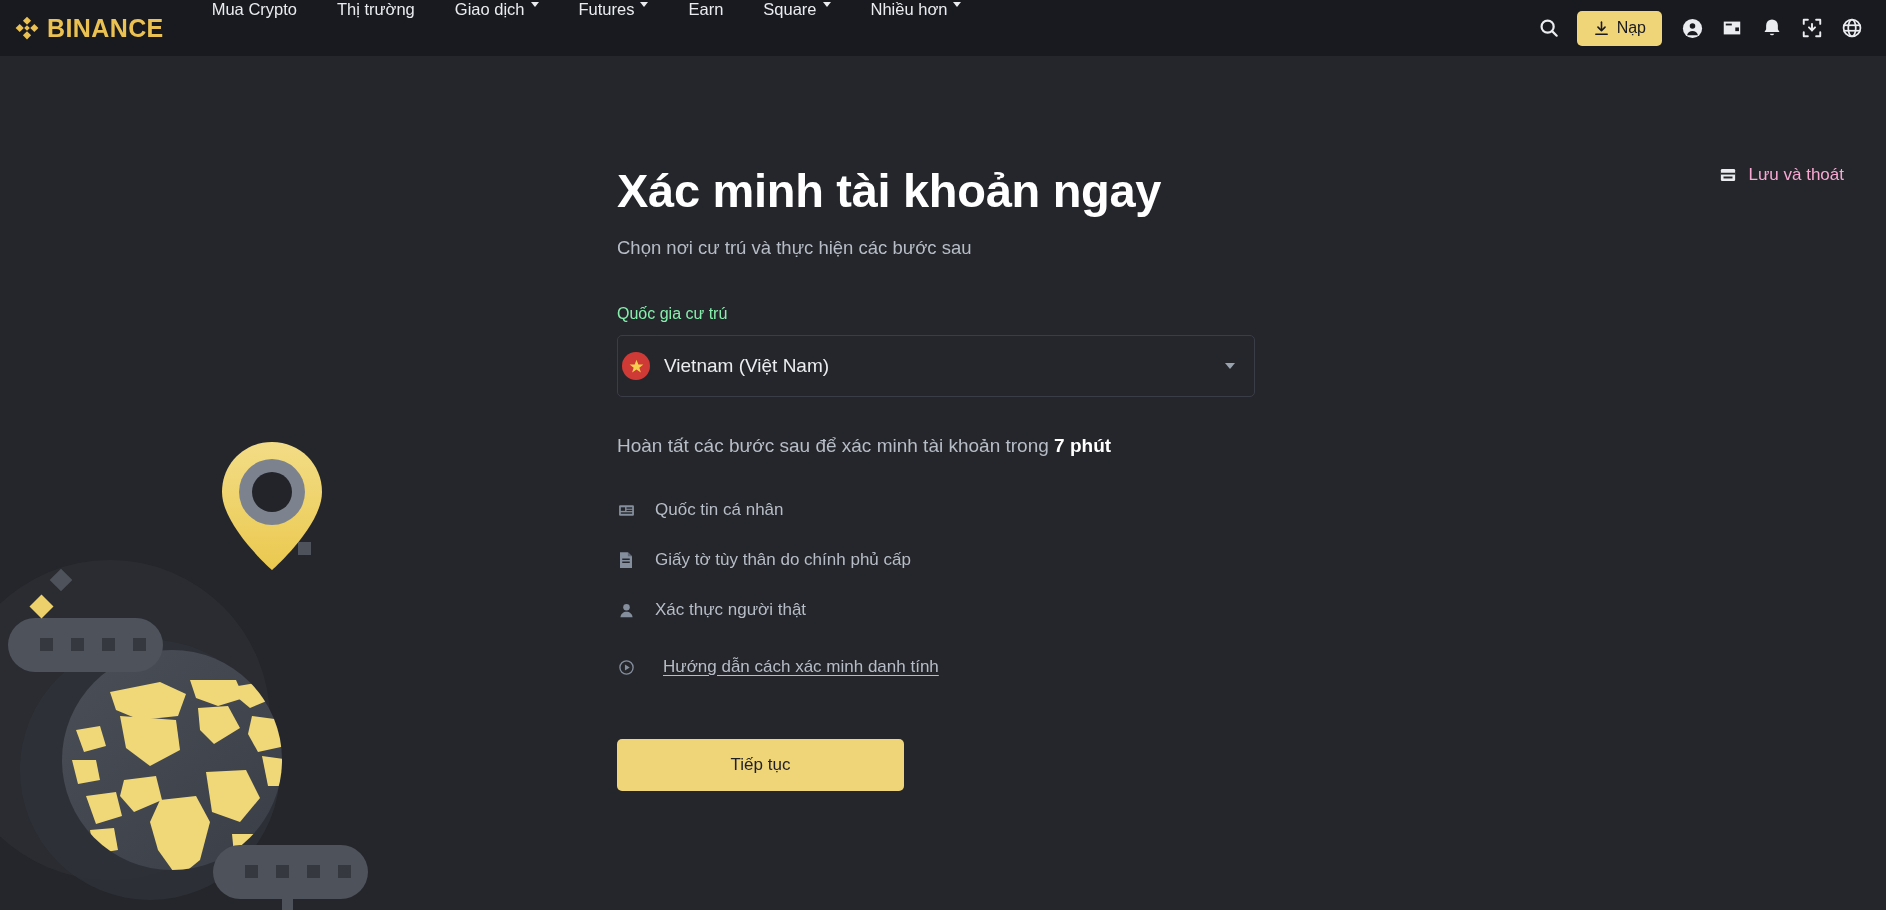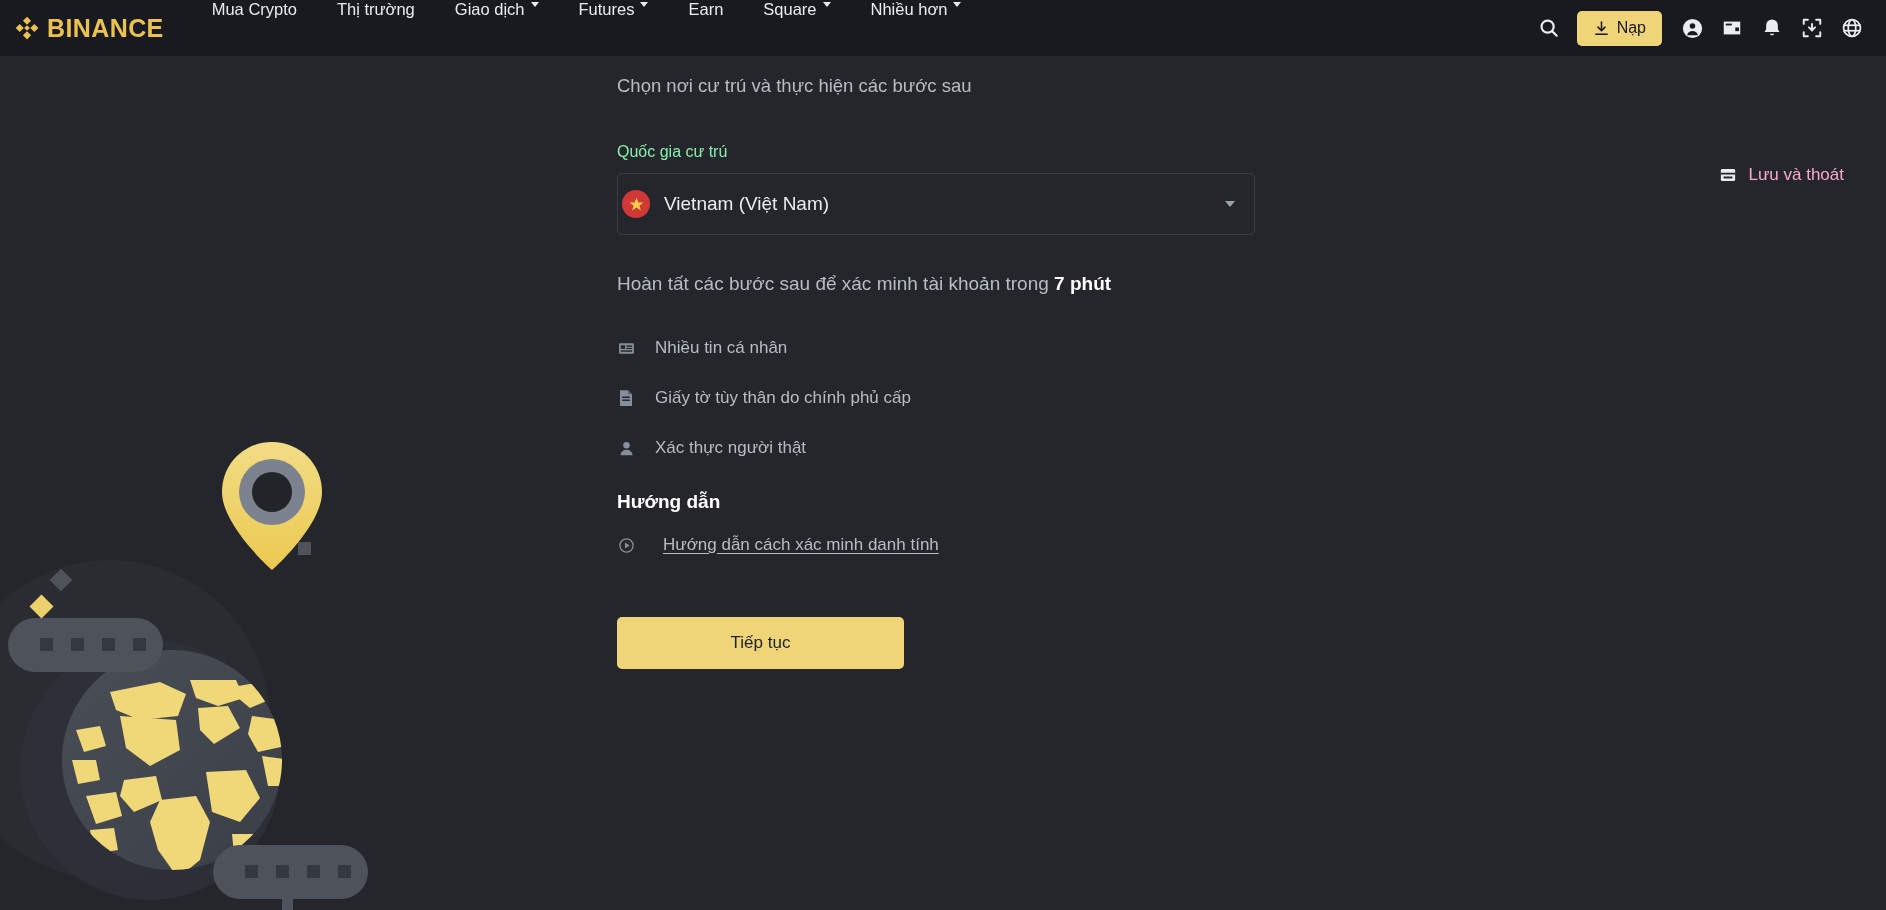--- a/index.html
+++ b/index.html
@@ -317,20 +317,21 @@
   <svg width="18" height="18" viewBox="0 0 24 24" fill="#EAECEF">
     <rect x="2.5" y="4" width="19" height="16" rx="1.8"></rect>
     <rect x="2.5" y="9" width="19" height="2.4" fill="#24262B"></rect>
     <rect x="6" y="14" width="12" height="2.6" fill="#24262B"></rect>
   </svg>
   <span>Lưu và thoát</span>
 </div>
 
 <div class="content">
 
+  <h1 class="page-title">Xác minh tài khoản ngay</h1>
   <div class="page-sub">Chọn nơi cư trú và thực hiện các bước sau</div>
 
   <div class="field-label">Quốc gia cư trú</div>
 
   <div class="select-box">
     <span class="flag">
       <svg width="17" height="17" viewBox="0 0 24 24" fill="#F5D04E">
         <polygon points="12,2.6 14.6,9.3 21.7,9.3 16,13.6 18.2,20.6 12,16.3 5.8,20.6 8,13.6 2.3,9.3 9.4,9.3"></polygon>
       </svg>
     </span>
@@ -347,21 +348,21 @@
     <div class="step">
       <span class="step-ico">
         <svg width="17" height="17" viewBox="0 0 24 24" fill="#848E9C">
           <rect x="1.5" y="4.5" width="21" height="15" rx="1.6"></rect>
           <rect x="4" y="7.5" width="6" height="5" fill="#24262B"></rect>
           <rect x="12" y="7.5" width="8" height="2" fill="#24262B"></rect>
           <rect x="12" y="11" width="8" height="1.8" fill="#24262B"></rect>
           <rect x="4" y="14.6" width="16" height="2" fill="#24262B"></rect>
         </svg>
       </span>
-      <span>Nhiều tin cá nhân</span>
+      <span>Quốc tin cá nhân</span>
     </div>
 
     <div class="step">
       <span class="step-ico">
         <svg width="16" height="18" viewBox="0 0 20 24" fill="#848E9C">
           <path d="M2 1.5h10.5L18 7v15.5H2z"></path>
           <polygon points="12.5,1.5 18,7 12.5,7" fill="#5E6673"></polygon>
           <rect x="5" y="10" width="10" height="2" fill="#24262B"></rect>
           <rect x="5" y="14" width="10" height="2" fill="#24262B"></rect>
         </svg>
@@ -374,21 +375,20 @@
         <svg width="17" height="17" viewBox="0 0 24 24" fill="#848E9C">
           <circle cx="12" cy="7.4" r="4.6"></circle>
           <path d="M3.4 21.5c0.6-5 4.3-7.7 8.6-7.7s8 2.7 8.6 7.7z"></path>
         </svg>
       </span>
       <span>Xác thực người thật</span>
     </div>
 
   </div>
 
-  <div class="guide-title">Hướng dẫn</div>
 
   <div class="guide-link-row">
     <span class="step-ico">
       <svg width="17" height="17" viewBox="0 0 24 24" fill="none" stroke="#848E9C" stroke-width="1.9">
         <circle cx="12" cy="12" r="9.3"></circle>
         <polygon points="9.8,7.8 16.6,12 9.8,16.2" fill="#848E9C" stroke="none"></polygon>
       </svg>
     </span>
     <span class="guide-link">Hướng dẫn cách xác minh danh tính</span>
   </div>

